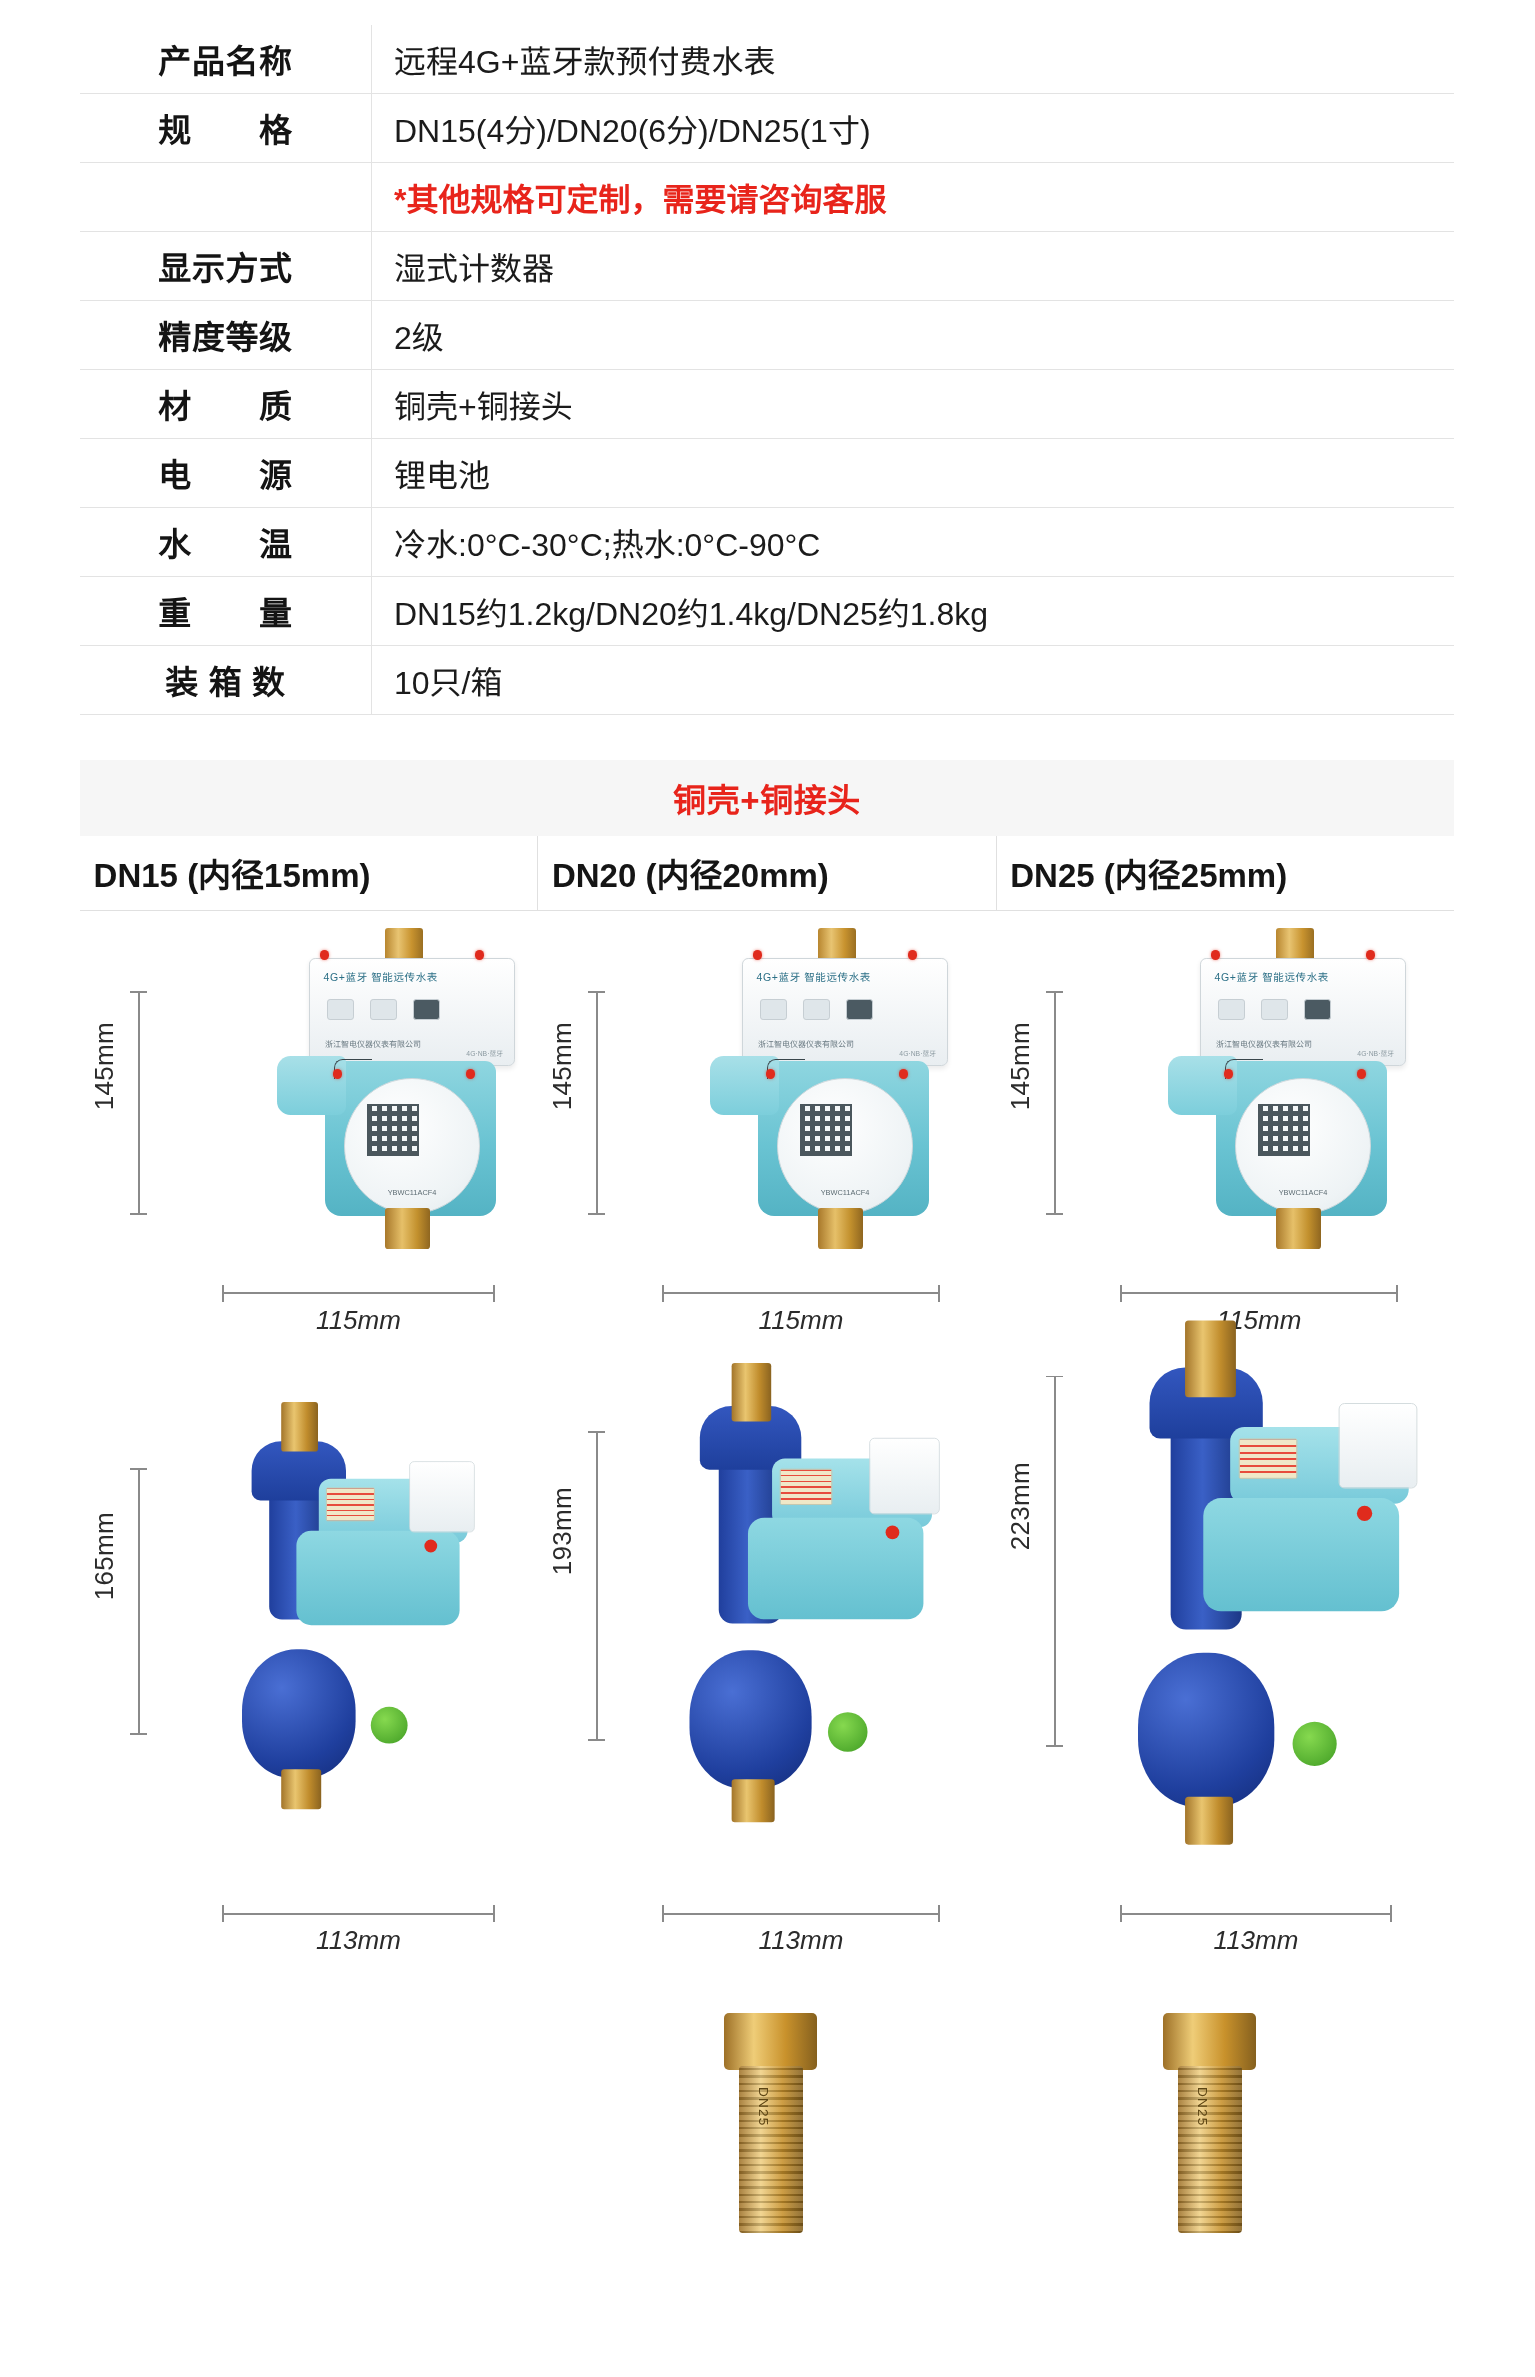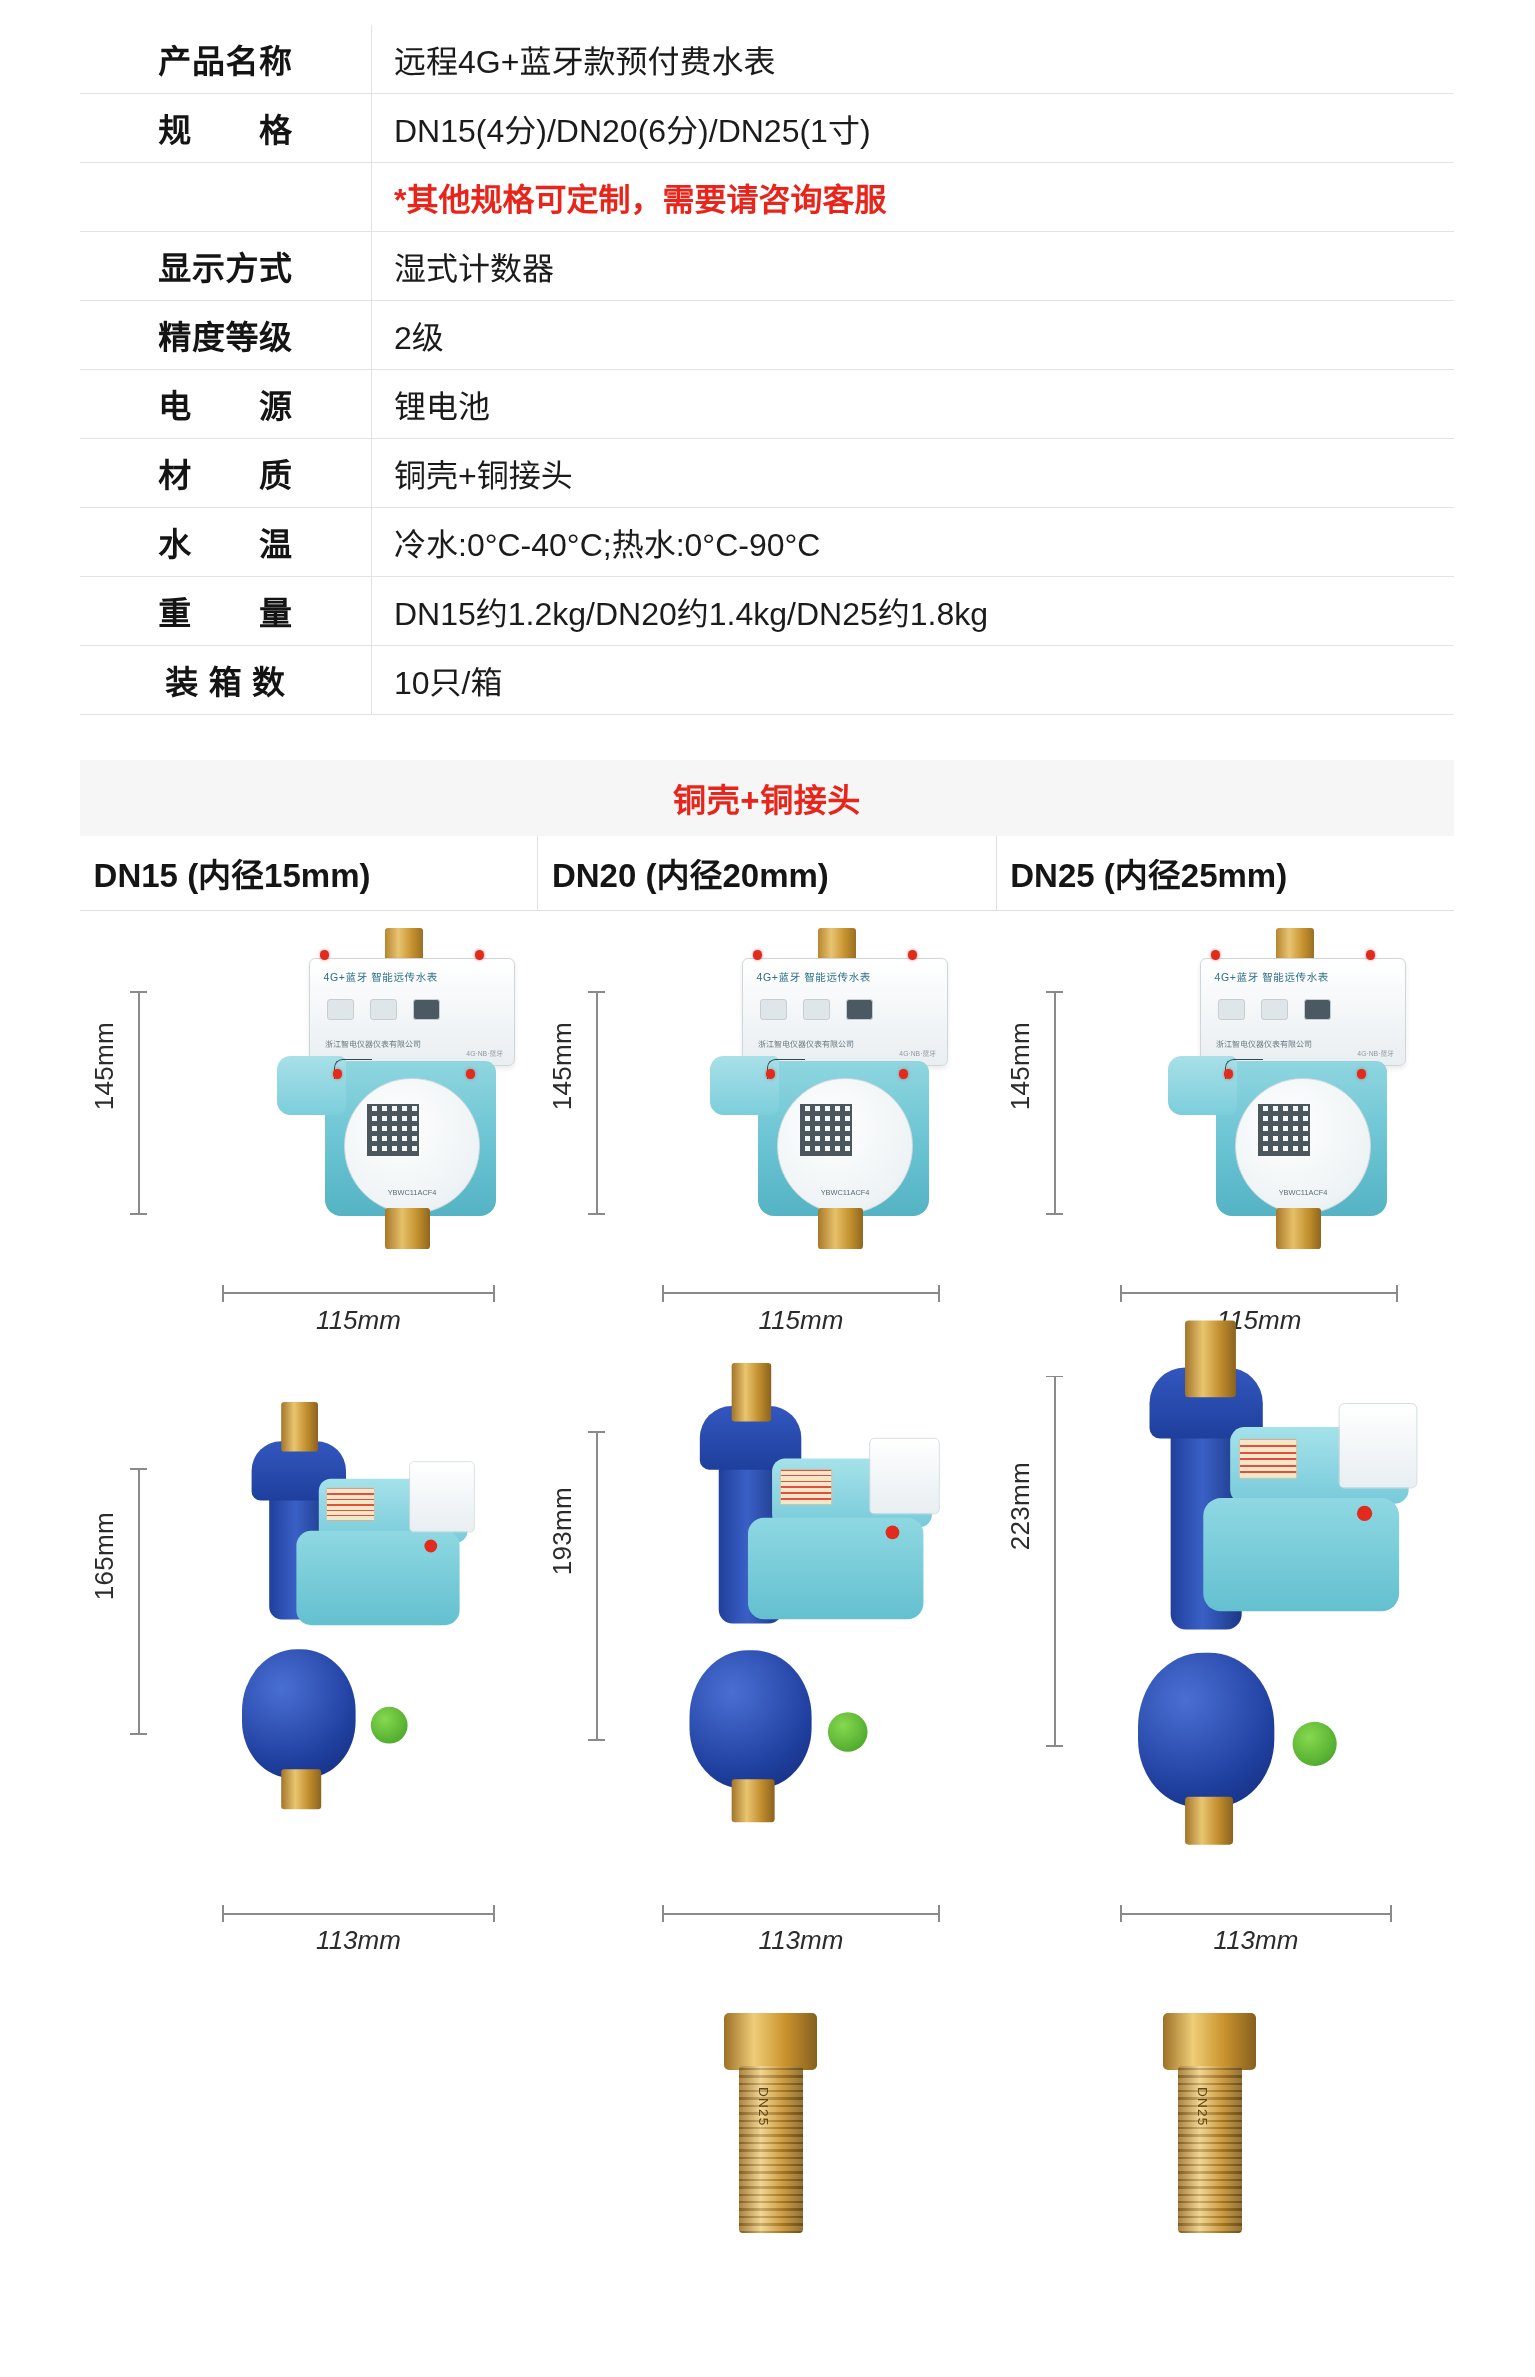--- a/index.html
+++ b/index.html
@@ -472,30 +472,30 @@
     </tr>
     <tr>
       <td class="label">显示方式</td>
       <td class="value">湿式计数器</td>
     </tr>
     <tr>
       <td class="label">精度等级</td>
       <td class="value">2级</td>
     </tr>
     <tr>
+      <td class="label">材　　质</td>
+      <td class="value">铜壳+铜接头</td>
+    </tr>
+    <tr>
       <td class="label">电　　源</td>
       <td class="value">锂电池</td>
     </tr>
     <tr>
-      <td class="label">材　　质</td>
-      <td class="value">铜壳+铜接头</td>
-    </tr>
-    <tr>
       <td class="label">水　　温</td>
-      <td class="value">冷水:0°C-40°C;热水:0°C-90°C</td>
+      <td class="value">冷水:0°C-30°C;热水:0°C-90°C</td>
     </tr>
     <tr>
       <td class="label">重　　量</td>
       <td class="value">DN15约1.2kg/DN20约1.4kg/DN25约1.8kg</td>
     </tr>
     <tr>
       <td class="label">装 箱 数</td>
       <td class="value">10只/箱</td>
     </tr>
   </tbody>

